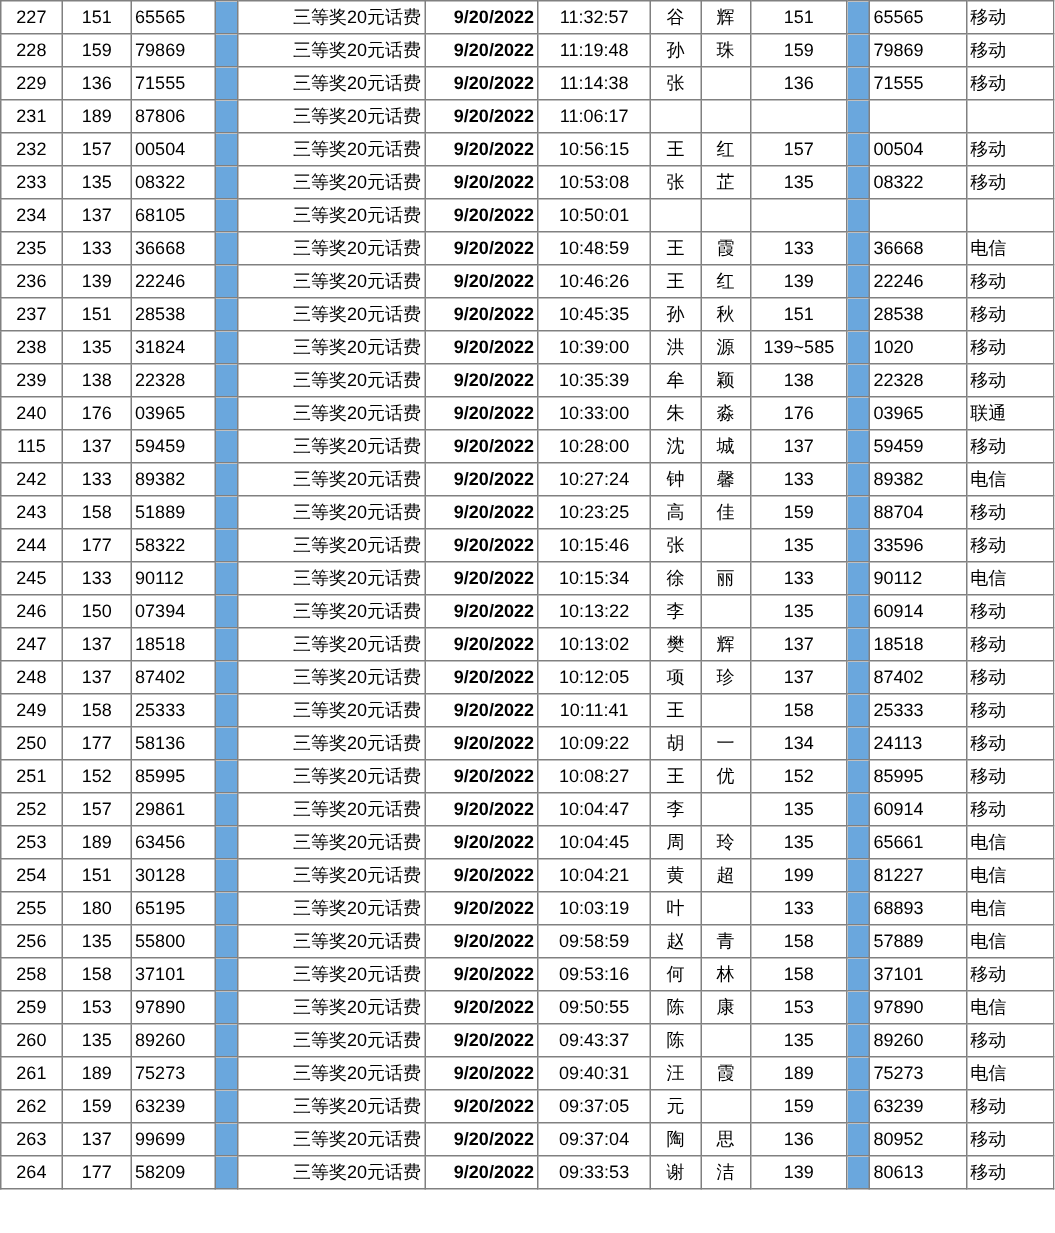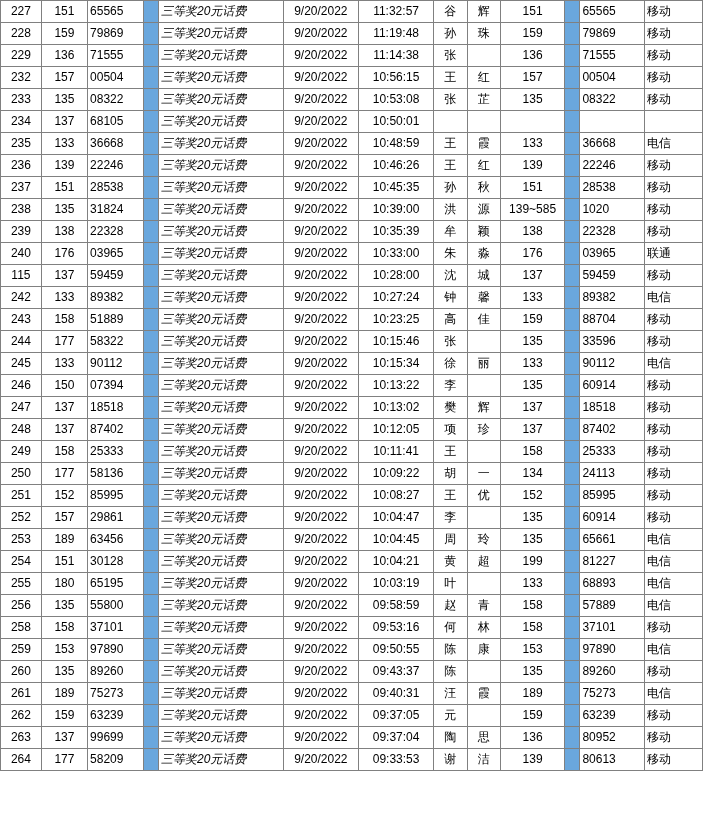--- a/index.html
+++ b/index.html
@@ -41,22 +41,22 @@
   col.c-sur     { width: 31px; }
   col.c-giv     { width: 31px; }
   col.c-amt     { width: 60px; }
   col.c-sel2    { width: 14px; }
   col.c-num2    { width: 60px; }
   col.c-car     { width: 54px; }
 
   td.idx   { text-align: center; margin-left: 28px; }
   td.pre   { text-align: center; }
   td.num   { text-align: left; }
-  td.prize { text-align: left; font-style: italic; }
-  td.date  { text-align: center; }
+  td.prize { text-align: right; }
+  td.date  { text-align: right; font-weight: bold; }
   td.time  { text-align: center; }
   td.sur   { text-align: center; }
   td.giv   { text-align: center; }
   td.amt   { text-align: center; }
   td.num2  { text-align: left; }
   td.car   { text-align: left; margin-left: 16px; }
 
   td.sel {
     background: #6aa7dd;
     padding: 0;
@@ -121,20 +121,35 @@
         <td class="date">9/20/2022</td>
         <td class="time">11:14:38</td>
         <td class="sur">张</td>
         <td class="giv"></td>
         <td class="amt">136</td>
         <td class="sel"></td>
         <td class="num2">71555</td>
         <td class="car">移动</td>
       </tr>
       <tr>
+        <td class="idx">231</td>
+        <td class="pre">189</td>
+        <td class="num">87806</td>
+        <td class="sel"></td>
+        <td class="prize">三等奖20元话费</td>
+        <td class="date">9/20/2022</td>
+        <td class="time">11:06:17</td>
+        <td class="sur"></td>
+        <td class="giv"></td>
+        <td class="amt"></td>
+        <td class="sel"></td>
+        <td class="num2"></td>
+        <td class="car"></td>
+      </tr>
+      <tr>
         <td class="idx">232</td>
         <td class="pre">157</td>
         <td class="num">00504</td>
         <td class="sel"></td>
         <td class="prize">三等奖20元话费</td>
         <td class="date">9/20/2022</td>
         <td class="time">10:56:15</td>
         <td class="sur">王</td>
         <td class="giv">红</td>
         <td class="amt">157</td>

